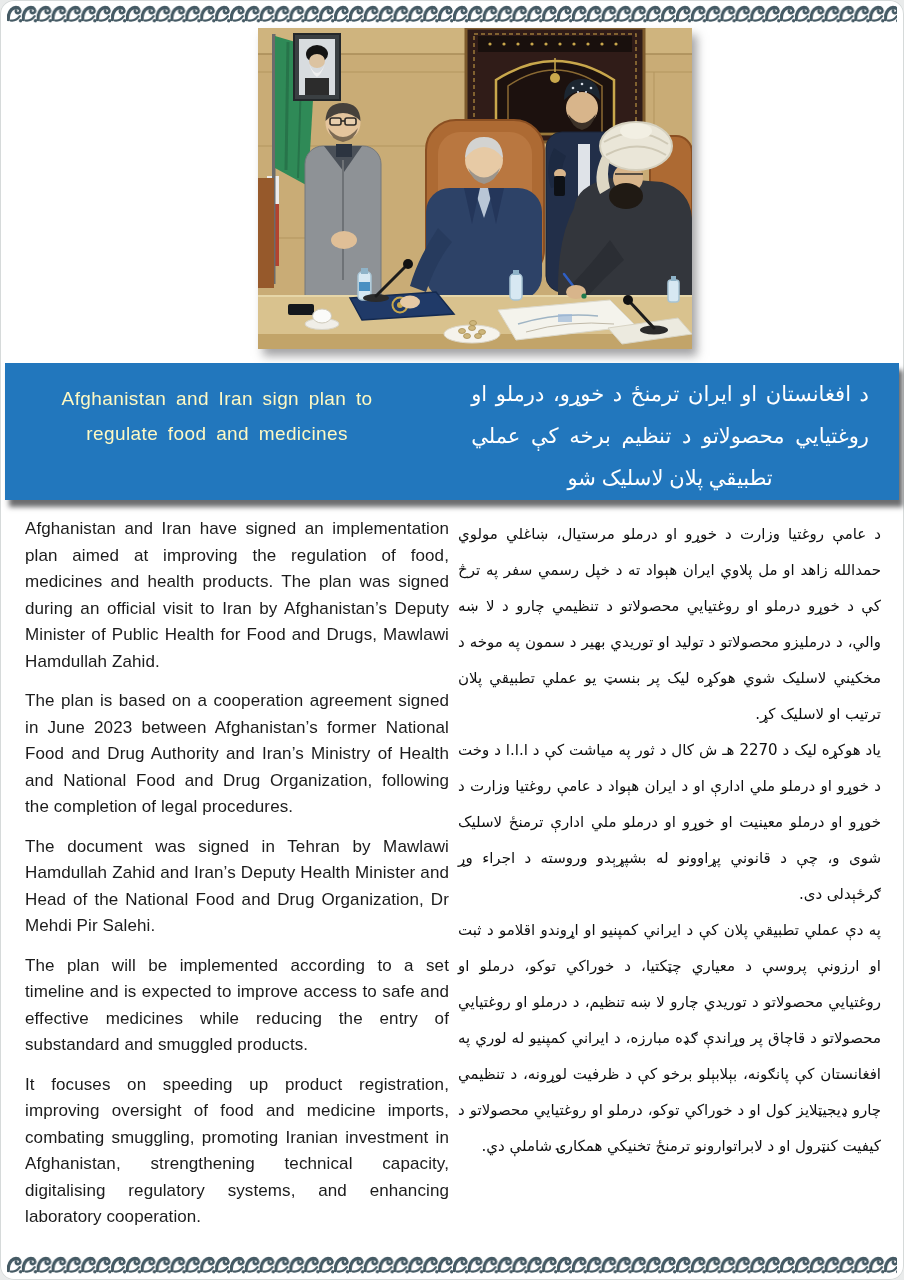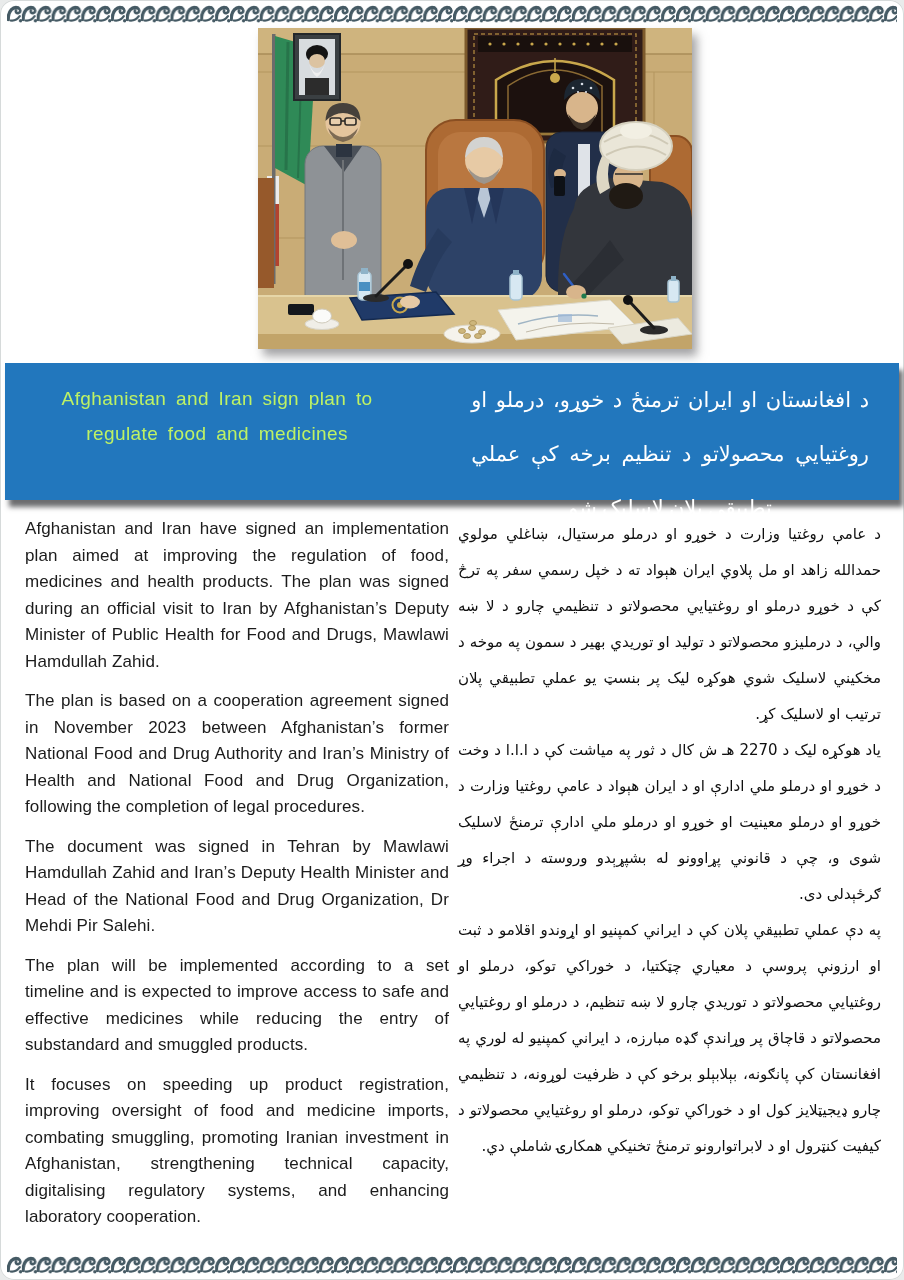--- a/index.html
+++ b/index.html
@@ -36,36 +36,36 @@
     width: 894px; height: 137px;
     background: #2277bd;
     box-shadow: 4px 7px 5px rgba(82,84,86,.85);
     display: flex;
     box-sizing: border-box;
   }
   .banner-en {
     width: 47%;
     box-sizing: border-box;
     padding: 18px 24px 0 28px;
-    color: #bef264;
+    color: #fef9c3;
     font-size: 19px;
     line-height: 35px;
     text-align: center;
     letter-spacing: .4px;
     word-spacing: 4px;
   }
   .banner-ps {
     width: 53%;
     box-sizing: border-box;
     direction: rtl;
     padding: 10px 30px 0 46px;
     color: #ffffff;
-    font-family: Liberation Serif, serif;
+    font-family: Liberation Sans, sans-serif;
     font-size: 21px;
-    line-height: 54px;
+    line-height: 42px;
     text-align: justify;
     text-align-last: center;
   }
 
   .content {
     position: absolute; top: 516px; left: 25px;
     width: 856px;
     display: flex; gap: 9px;
   }
   .col-en {
@@ -303,21 +303,21 @@
   </div>
 
   <div class="banner">
     <div class="banner-en">Afghanistan and Iran sign plan to regulate food and medicines</div>
     <div class="banner-ps">د افغانستان او ایران ترمنځ د خوړو، درملو او روغتیایي محصولاتو د تنظیم برخه کې عملي تطبیقي پلان لاسلیک شو</div>
   </div>
 
   <div class="content">
     <div class="col-en">
       <p>Afghanistan and Iran have signed an implementation plan aimed at improving the regulation of food, medicines and health products. The plan was signed during an official visit to Iran by Afghanistan’s Deputy Minister of Public Health for Food and Drugs, Mawlawi Hamdullah Zahid.</p>
-      <p>The plan is based on a cooperation agreement signed in November 2023 between Afghanistan’s former National Food and Drug Authority and Iran’s Ministry of Health and National Food and Drug Organization, following the completion of legal procedures.</p>
+      <p>The plan is based on a cooperation agreement signed in June 2023 between Afghanistan’s former National Food and Drug Authority and Iran’s Ministry of Health and National Food and Drug Organization, following the completion of legal procedures.</p>
       <p>The document was signed in Tehran by Mawlawi Hamdullah Zahid and Iran’s Deputy Health Minister and Head of the National Food and Drug Organization, Dr Mehdi Pir Salehi.</p>
       <p>The plan will be implemented according to a set timeline and is expected to improve access to safe and effective medicines while reducing the entry of substandard and smuggled products.</p>
       <p>It focuses on speeding up product registration, improving oversight of food and medicine imports, combating smuggling, promoting Iranian investment in Afghanistan, strengthening technical capacity, digitalising regulatory systems, and enhancing laboratory cooperation.</p>
     </div>
     <div class="col-ps">
       <p>د عامې روغتیا وزارت د خوړو او درملو مرستیال، ښاغلي مولوي حمدالله زاهد او مل پلاوي ایران هېواد ته د خپل رسمي سفر په ترڅ کې د خوړو درملو او روغتیایي محصولاتو د تنظیمي چارو د لا ښه والي، د درملیزو محصولاتو د تولید او توریدي بهیر د سمون په موخه د مخکیني لاسلیک شوي هوکړه لیک پر بنسټ یو عملي تطبیقي پلان ترتیب او لاسلیک کړ.</p>
       <p>یاد هوکړه لیک د 2270 هـ ش کال د ثور په میاشت کې د ا.ا.ا د وخت د خوړو او درملو ملي ادارې او د ایران هېواد د عامې روغتیا وزارت د خوړو او درملو معینیت او خوړو او درملو ملي ادارې ترمنځ لاسلیک شوی و، چې د قانوني پړاوونو له بشپړېدو وروسته د اجراء وړ ګرځېدلی دی.</p>
       <p>په دې عملي تطبیقي پلان کې د ایراني کمپنیو او اړوندو اقلامو د ثبت او ارزونې پروسې د معیاري چټکتیا، د خوراکي توکو، درملو او روغتیایي محصولاتو د توریدي چارو لا ښه تنظیم، د درملو او روغتیایي محصولاتو د قاچاق پر وړاندې ګډه مبارزه، د ایراني کمپنیو له لوري په افغانستان کې پانګونه، بېلابېلو برخو کې د ظرفیت لوړونه، د تنظیمي چارو ډیجیټلایز کول او د خوراکي توکو، درملو او روغتیایي محصولاتو د کیفیت کنټرول او د لابراتوارونو ترمنځ تخنیکي همکارۍ شاملې دي.</p>
     </div>
   </div>

